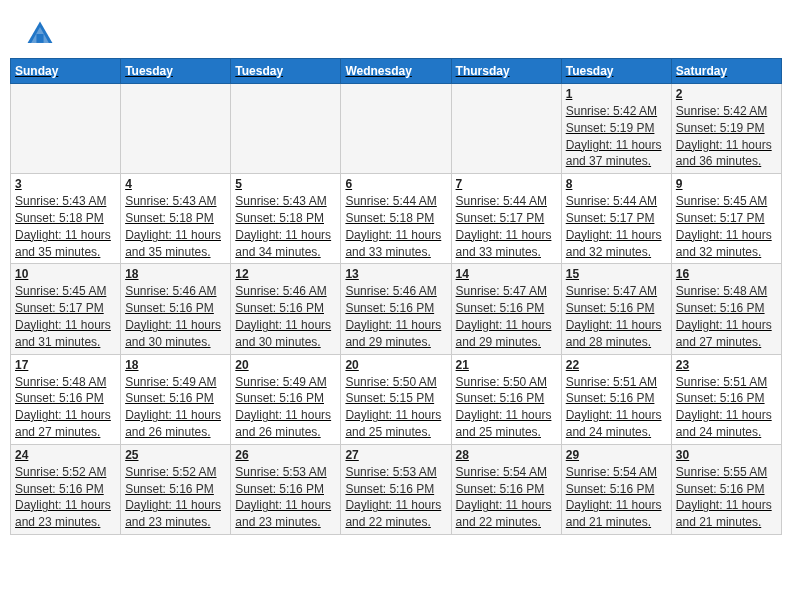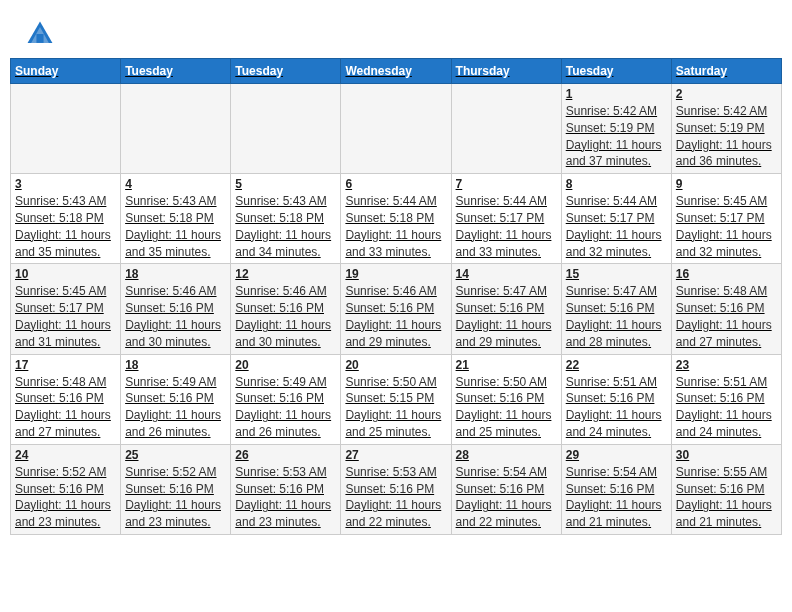--- a/index.html
+++ b/index.html
@@ -198,21 +198,21 @@
       </td>
             <td>
         <span class="day-number">18</span>
         <span class="day-info">Sunrise: 5:46 AM<br>Sunset: 5:16 PM<br>Daylight: 11 hours and 30 minutes.</span>
       </td>
             <td>
         <span class="day-number">12</span>
         <span class="day-info">Sunrise: 5:46 AM<br>Sunset: 5:16 PM<br>Daylight: 11 hours and 30 minutes.</span>
       </td>
             <td>
-        <span class="day-number">19</span>
+        <span class="day-number">13</span>
         <span class="day-info">Sunrise: 5:46 AM<br>Sunset: 5:16 PM<br>Daylight: 11 hours and 29 minutes.</span>
       </td>
             <td>
         <span class="day-number">14</span>
         <span class="day-info">Sunrise: 5:47 AM<br>Sunset: 5:16 PM<br>Daylight: 11 hours and 29 minutes.</span>
       </td>
             <td>
         <span class="day-number">15</span>
         <span class="day-info">Sunrise: 5:47 AM<br>Sunset: 5:16 PM<br>Daylight: 11 hours and 28 minutes.</span>
       </td>

